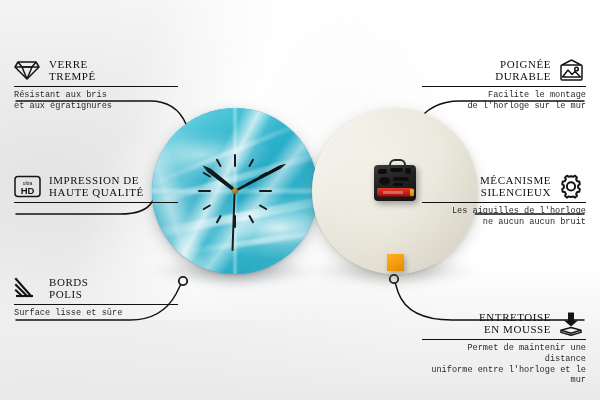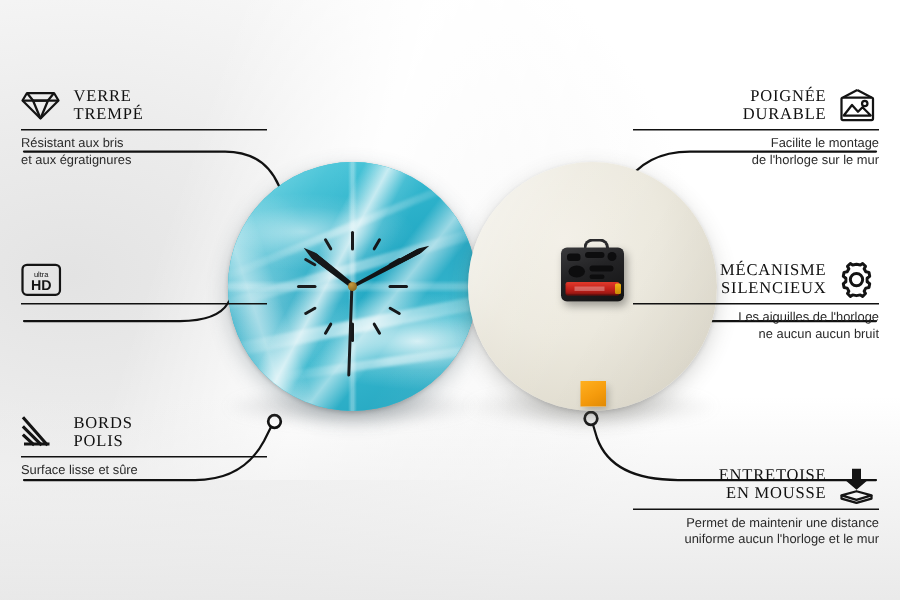--- a/index.html
+++ b/index.html
@@ -292,21 +292,21 @@
     white-space: pre-line;
   }
   .co-rule {
     margin-top: 2px;
     height: 1.4px;
     background: #111111;
     width: 100%;
   }
   .co-desc {
     margin-top: 3px;
-    font-family: Liberation Sans, sans-serif;
+    font-family: Liberation Mono, monospace;
     font-size: 8.6px;
     line-height: 10.6px;
     color: #2a2a2a;
     white-space: pre-line;
   }
 
   
   #co-verre        { left: 14px;  top: 56px; }
   #co-impression   { left: 14px;  top: 172px; }
   #co-bords        { left: 14px;  top: 274px; }
@@ -447,20 +447,22 @@
 
   <div class="callout left" id="co-impression">
     <div class="co-head">
       <span class="co-icon">
         <svg width="27" height="23" viewBox="0 0 27 23">
           <rect x="1" y="1.5" width="25" height="20" rx="3" fill="none" stroke="currentColor" stroke-width="1.5"></rect>
           <text x="13.5" y="9.6" font-family="Liberation Sans, sans-serif" font-size="5" text-anchor="middle" fill="currentColor">ultra</text>
           <text x="13.5" y="18.6" font-family="Liberation Sans, sans-serif" font-size="9.5" font-weight="bold" text-anchor="middle" fill="currentColor">HD</text>
         </svg>
       </span>
+      <span class="co-title">IMPRESSION DE
+HAUTE QUALITÉ</span>
     </div>
     <div class="co-rule"></div>
   </div>
 
   <div class="callout right" id="co-poignee">
     <div class="co-head">
       <span class="co-icon">
         <svg width="27" height="23" viewBox="0 0 27 23">
           <g fill="none" stroke="currentColor" stroke-width="1.5" stroke-linejoin="round">
             <path d="M13.5,1 L4,6 M13.5,1 L23,6"></path>
@@ -524,16 +526,16 @@
             <path d="M13,16.5 L3,19.2 L13,22.2 L23,19.2 Z"></path>
             <path d="M3,19.2 v2.2 L13,24.3 L23,21.4 v-2.2"></path>
           </g>
         </svg>
       </span>
       <span class="co-title">ENTRETOISE
 EN MOUSSE</span>
     </div>
     <div class="co-rule"></div>
     <div class="co-desc">Permet de maintenir une distance
-uniforme aucun l'horloge et le mur</div>
+uniforme entre l'horloge et le mur</div>
   </div>
 
 </div>
 
 </body></html>

